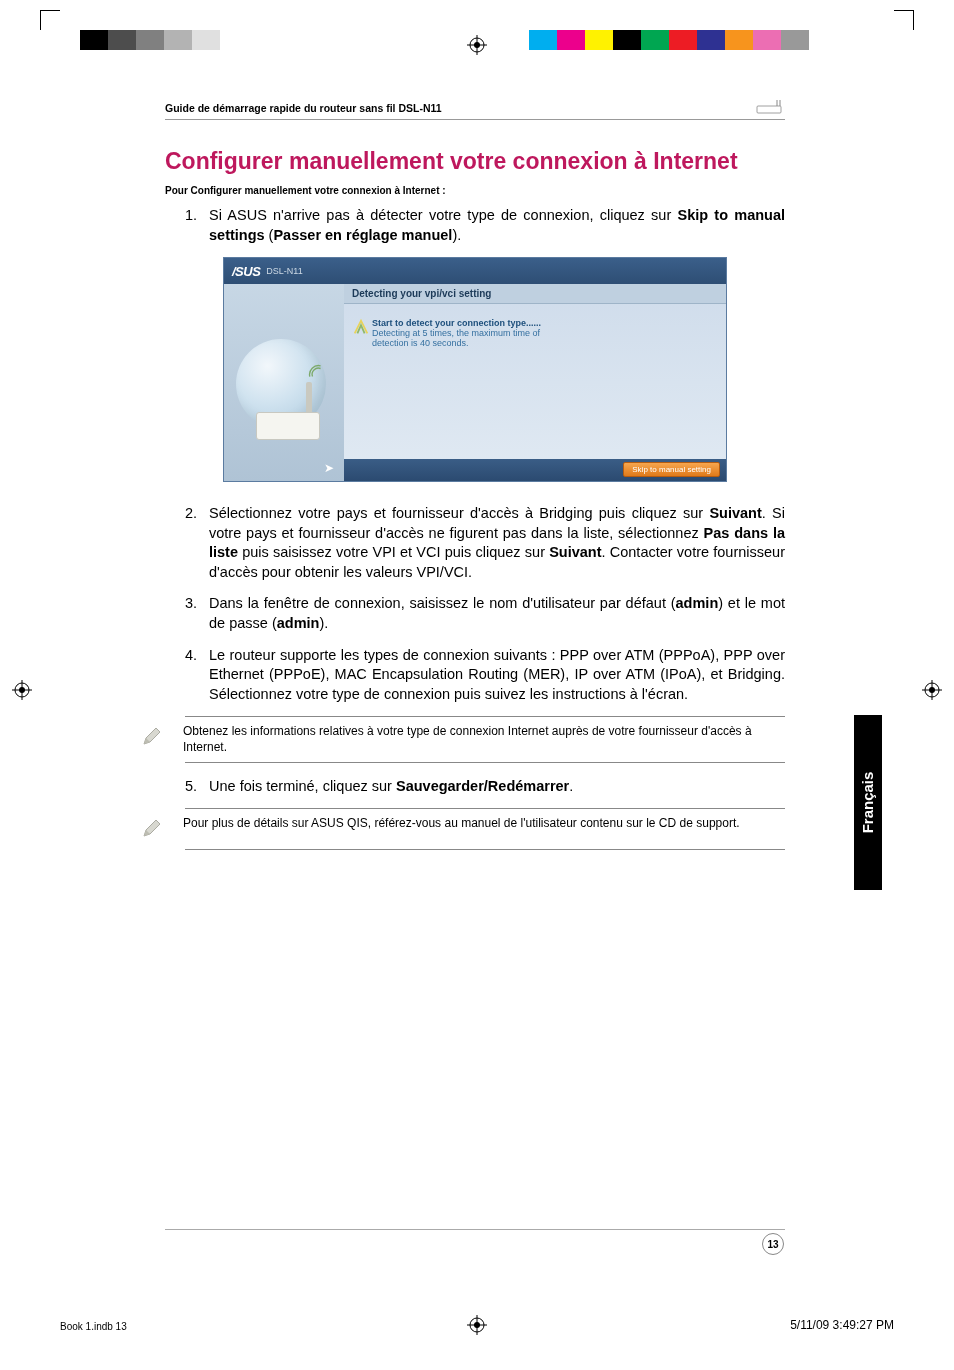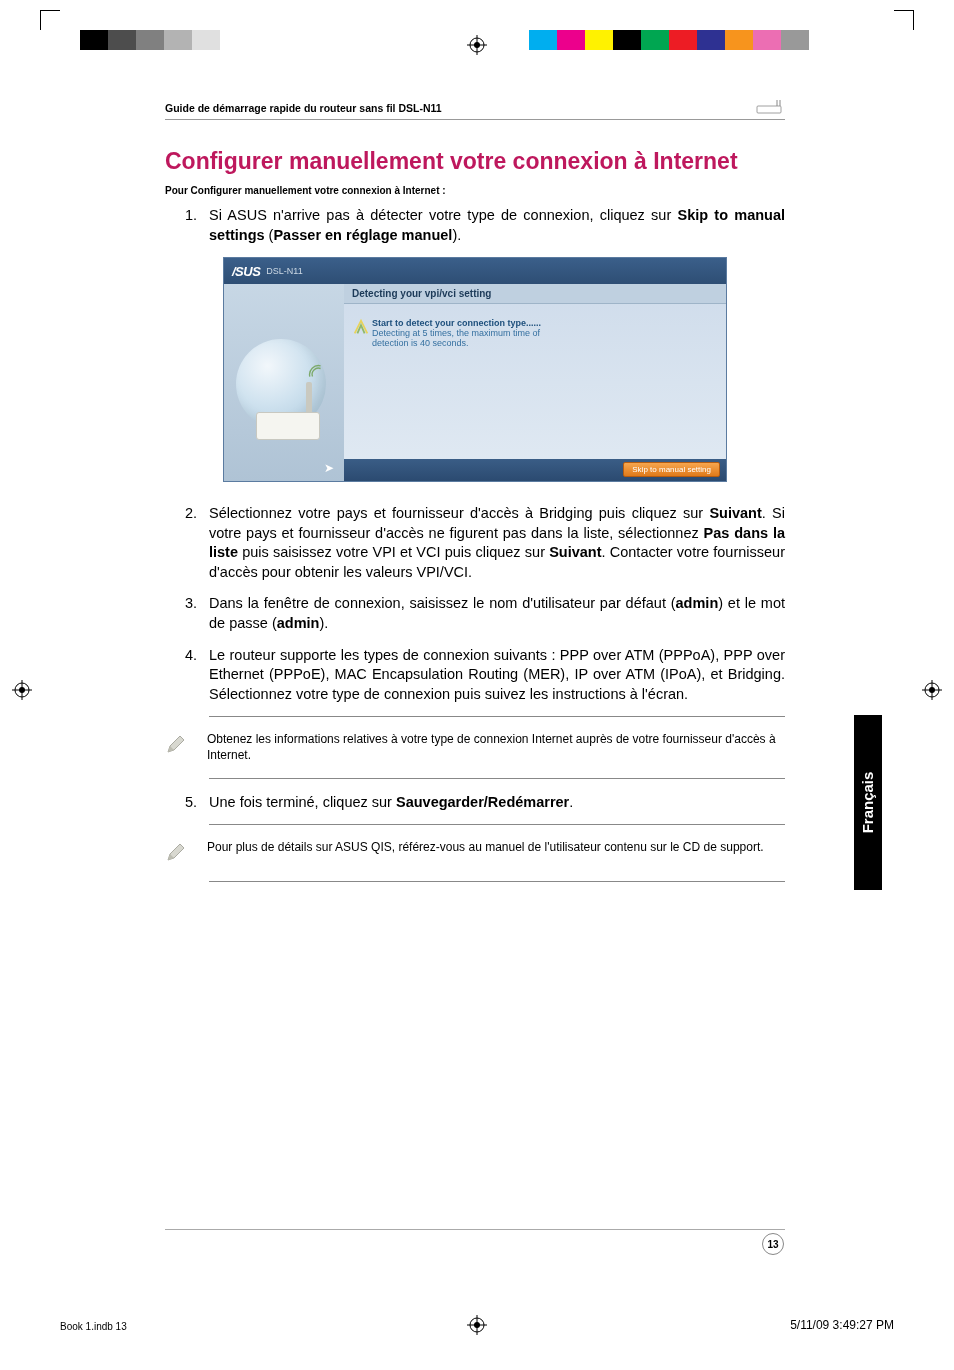--- a/index.html
+++ b/index.html
@@ -51,21 +51,21 @@
     .ss-panel-title { background: #bfd0e0; color: #1c3a58; font-size: 10px; font-weight: bold; padding: 4px 8px; border-bottom: 1px solid #9eb4c8; }
     .ss-msg { padding: 14px 10px 10px 28px; position: relative; }
     .ss-msg-icon { position: absolute; left: 8px; top: 14px; width: 18px; height: 18px; }
     .ss-msg-icon svg { width: 100%; height: 100%; }
     .ss-msg-line1 { color: #1d4f7c; font-size: 9px; font-weight: bold; }
     .ss-msg-line2 { color: #3570a0; font-size: 9px; }
     .ss-msg-line3 { color: #3570a0; font-size: 9px; }
     .ss-bottom { position: absolute; bottom: 0; left: 0; right: 0; height: 22px; background: linear-gradient(#3a5d86,#2b4a70); }
     .ss-skip-btn { position: absolute; right: 6px; bottom: 4px; background: linear-gradient(#f7a64e,#e07a1a); color: #fff; font-size: 8px; padding: 2px 8px; border-radius: 2px; border: 1px solid #b55c10; }
     
-    .note-block { border-top: 1px solid #888; border-bottom: 1px solid #888; padding: 14px 0; margin: 8px 0 14px 44px; display: flex; align-items: flex-start; }
+    .note-block { border-top: 1px solid #888; border-bottom: 1px solid #888; padding: 6px 0; margin: 8px 0 14px 20px; display: flex; align-items: flex-start; }
     .note-icon { width: 26px; flex: 0 0 26px; margin-right: 8px; margin-top: 2px; transform: translateX(-44px); }
     .note-icon svg { width: 22px; height: 22px; }
     .note-text { font-size: 12px; line-height: 1.35; margin-left: -36px; }
     
     .side-tab { position: absolute; top: 715px; right: 72px; width: 28px; height: 175px; background: #000; color: #fff; display: flex; align-items: center; justify-content: center; }
     .side-tab span { transform: rotate(-90deg); font-weight: bold; font-size: 15px; white-space: nowrap; }
     
     .page-num { position: absolute; bottom: 115px; right: 170px; width: 22px; height: 22px; border: 1px solid #888; border-radius: 50%; display: flex; align-items: center; justify-content: center; font-size: 10px; font-weight: bold; }
     .footer-rule { position: absolute; bottom: 140px; left: 165px; width: 620px; border-top: 1px solid #aaa; }
     .footer-left { position: absolute; bottom: 38px; left: 60px; font-size: 10px; }

